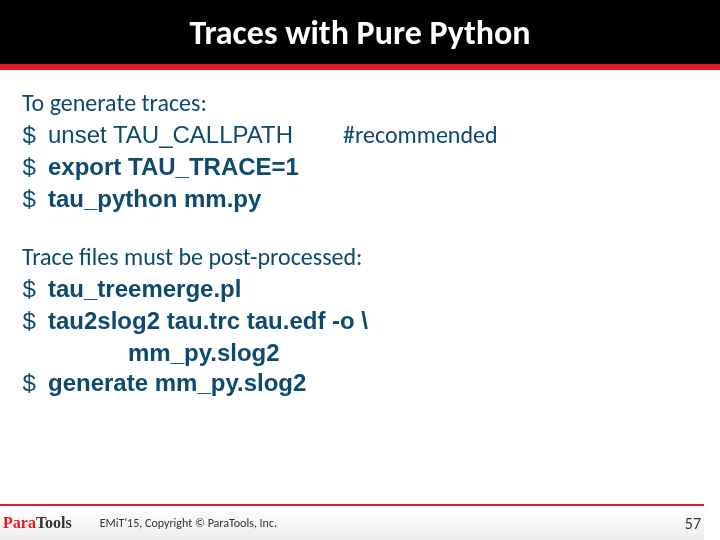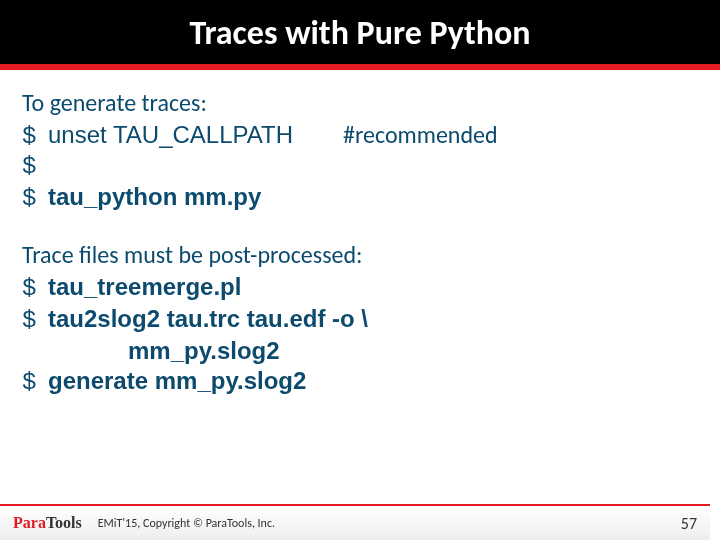--- a/index.html
+++ b/index.html
@@ -10,25 +10,25 @@
   .redbar { height: 6px; background: #e11b22; }
   .body { padding: 18px 22px 0 22px; font-size: 24px; line-height: 1.25; color: #0c4a6e; flex: 1; }
   .intro { margin-bottom: 2px; }
   .cmd-row { display: flex; align-items: baseline; }
   .prompt { font-family: "Courier New", monospace; width: 26px; }
   .cmd { font-family: Liberation Sans, sans-serif; white-space: pre; }
   .tb { font-weight: 700; }
   .comment { margin-left: 50px; font-family: Calibri, Arial, sans-serif; }
   .sectiongap { height: 26px; }
   .indent { margin-left: 80px; }
-  .footer { position: absolute; left: 0; right: 10px; bottom: 0; height: 36px; display: flex; align-items: center; padding: 0 13px; border-top: 2px solid #e11b22; background: linear-gradient(#fff, #eee); }
+  .footer { position: absolute; left: 0; right: 16px; bottom: 0; height: 36px; display: flex; align-items: center; padding: 0 3px; border-top: 2px solid #e11b22; background: linear-gradient(#fff, #eee); }
   .logo { display: flex; align-items: baseline; font-family: Georgia, "Times New Roman", serif; font-weight: 700; font-size: 16px; }
   .logo .p { color: #e11b22; }
   .logo .t { color: #333; }
-  .copyright { margin-left: 16px; font-size: 12px; color: #333; }
+  .copyright { margin-left: 28px; font-size: 12px; color: #333; }
   .pagenum { margin-left: auto; font-size: 16px; color: #333; }
 </style>
 </head>
 <body>
 
 <div class="slide">
 
   <div class="header">
     <h1>Traces with Pure Python</h1>
   </div>
@@ -38,20 +38,21 @@
 
     <div class="intro">To generate traces:</div>
 
     <div class="cmd-row">
       <span class="prompt">$</span>
       <span class="cmd">unset TAU_CALLPATH</span>
       <span class="comment">#recommended</span>
     </div>
     <div class="cmd-row">
       <span class="prompt">$</span>
+      <span class="cmd tb">export TAU_TRACE=1</span>
     </div>
     <div class="cmd-row">
       <span class="prompt">$</span>
       <span class="cmd tb">tau_python mm.py</span>
     </div>
 
     <div class="sectiongap"></div>
 
     <div class="intro">Trace files must be post-processed:</div>
 

